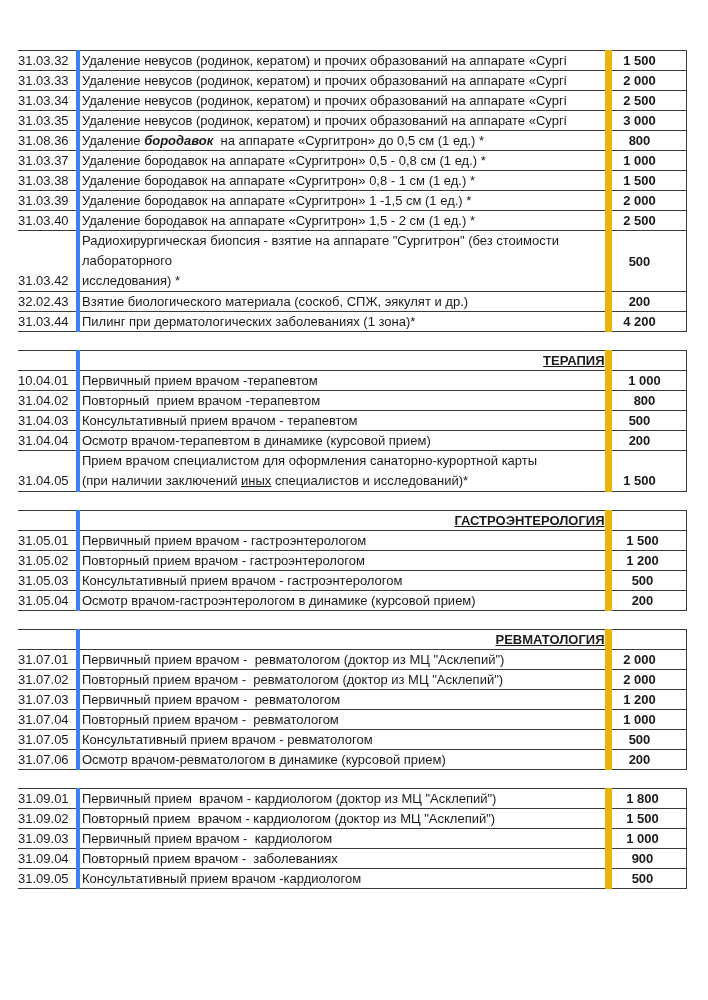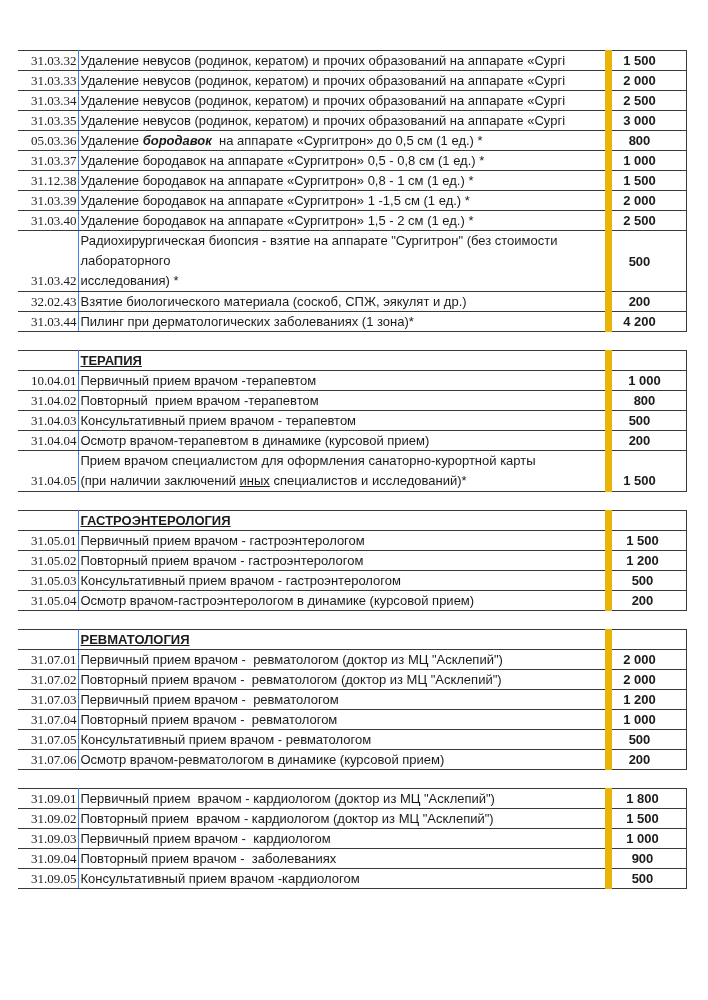--- a/index.html
+++ b/index.html
@@ -15,27 +15,27 @@
     }
     col.c-code { width: 60px; }
     col.c-desc { width: 530px; }
     col.c-price { width: 78px; }
     td {
       border-top: 1px solid #3a3a3a;
       border-bottom: 1px solid #3a3a3a;
       height: 19px; line-height: 19px; padding: 0;
       white-space: nowrap; overflow: hidden;
     }
-    td.code { text-align: right; padding-right: 1px; border-right: 1px solid #3b82f6; font-family: Liberation Serif, serif; }
+    td.code { text-align: left; padding-right: 1px; border-right: 4px solid #3b82f6; }
     td.desc { padding-left: 2px; border-right: 7px solid #eab308; }
     td.price { text-align: center; font-weight: bold; padding-right: 18px; border-right: 1px solid #3a3a3a; }
     td.desc.multi { white-space: normal; line-height: 20px; padding-top: 0; vertical-align: top; }
     td.code.bottom, td.price.bottom { vertical-align: bottom; line-height: 20px; }
     td.price.middle { vertical-align: middle; }
-    td.hdr { text-align: left; font-weight: bold; text-decoration: underline; }
+    td.hdr { text-align: right; font-weight: bold; text-decoration: underline; }
     .gap { height: 18px; }
     .em { font-weight: bold; font-style: italic; margin-top: 42px; }
     .u { text-decoration: underline; }
   </style>
 </head>
 <body>
 
 <div class="sheet">
 
   <table>
@@ -59,31 +59,31 @@
         <td class="code">31.03.34</td>
         <td class="desc">Удаление невусов (родинок, кератом) и прочих образований на аппарате «Сургі</td>
         <td class="price">2 500</td>
       </tr>
       <tr>
         <td class="code">31.03.35</td>
         <td class="desc">Удаление невусов (родинок, кератом) и прочих образований на аппарате «Сургі</td>
         <td class="price">3 000</td>
       </tr>
       <tr>
-        <td class="code">05.03.36</td>
+        <td class="code">31.08.36</td>
         <td class="desc"><span>Удаление </span><span class="em">бородавок</span><span style="white-space:pre">  на аппарате «Сургитрон» до 0,5 см (1 ед.) *</span></td>
         <td class="price">800</td>
       </tr>
       <tr>
         <td class="code">31.03.37</td>
         <td class="desc">Удаление бородавок на аппарате «Сургитрон» 0,5 - 0,8 см (1 ед.) *</td>
         <td class="price">1 000</td>
       </tr>
       <tr>
-        <td class="code">31.12.38</td>
+        <td class="code">31.03.38</td>
         <td class="desc">Удаление бородавок на аппарате «Сургитрон» 0,8 - 1 см (1 ед.) *</td>
         <td class="price">1 500</td>
       </tr>
       <tr>
         <td class="code">31.03.39</td>
         <td class="desc">Удаление бородавок на аппарате «Сургитрон» 1 -1,5 см (1 ед.) *</td>
         <td class="price">2 000</td>
       </tr>
       <tr>
         <td class="code">31.03.40</td>

